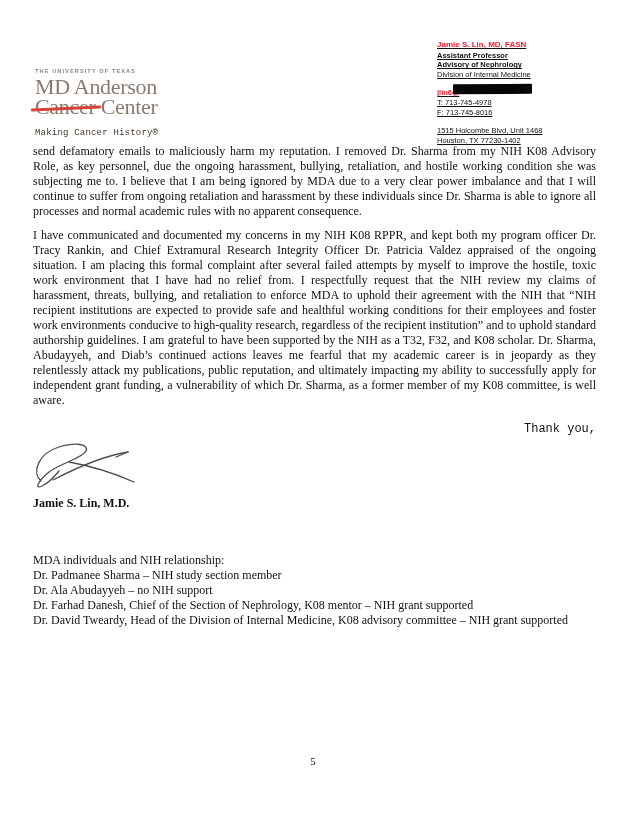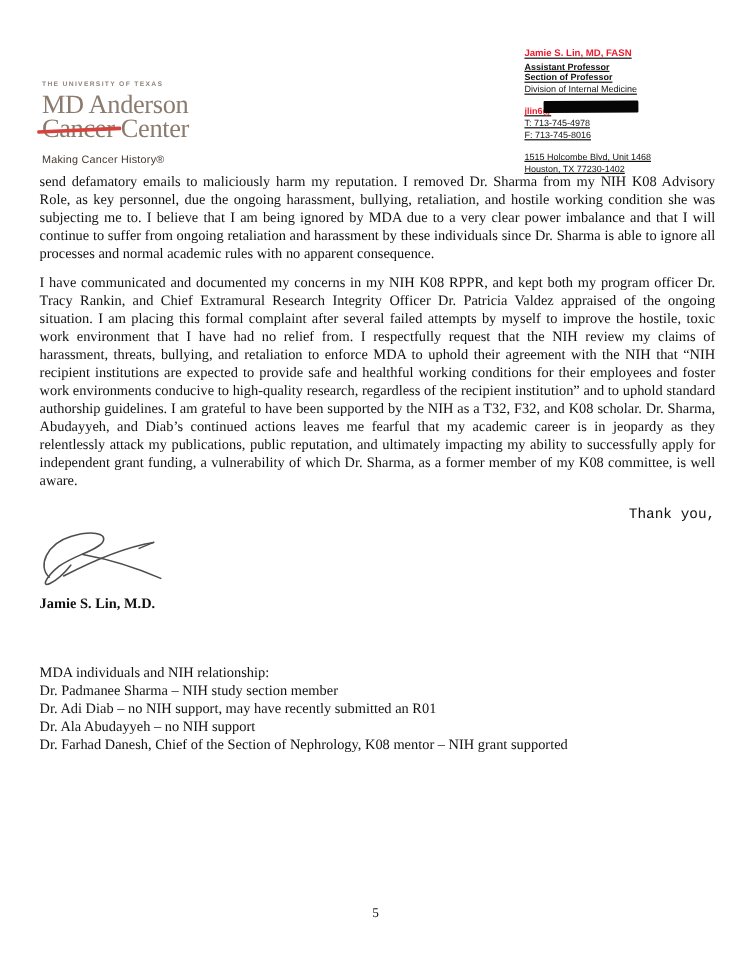--- a/index.html
+++ b/index.html
@@ -28,21 +28,21 @@
   .logo-n1 { margin-top: 3px; }
   .logo-n2 { position: relative; }
   .logo-strike {
     position: absolute; left: -4px; top: 9.5px;
     width: 70px; height: 2.6px;
     transform: rotate(-2.5deg);
     border-radius: 1px;
   }
   .logo-tagline {
     margin-top: 11px;
-    font-family: Liberation Sans, sans-serif;
+    font-family: Liberation Mono, monospace;
     font-size: 9px; color: #42382e; letter-spacing: 0.2px;
   }
 
   
   .contact {
     position: absolute; left: 437px; top: 40px; width: 175px;
     font-family: "Liberation Sans", sans-serif;
     font-size: 7.5px; line-height: 9.6px; color: #111; text-decoration: underline;
   }
   .c-name { font-size: 8px; font-weight: bold; margin-bottom: 1px; }
@@ -88,21 +88,21 @@
     <div class="logo-n2">
       <span>Cancer</span><span> Center</span>
       <div class="logo-strike" style="background: rgb(216, 66, 60);"></div>
     </div>
     <div class="logo-tagline">Making Cancer History®</div>
   </div>
 
   <div class="contact">
     <div class="c-name" style="color: rgb(237, 27, 46);">Jamie S. Lin, MD, FASN</div>
     <div class="c-bold">Assistant Professor</div>
-    <div class="c-bold">Section of Professor</div>
+    <div class="c-bold">Advisory of Nephrology</div>
     <div>Division of Internal Medicine</div>
     <div class="c-email" style="color: rgb(237, 27, 46);">jlin6@</div>
     <div>T: 713-745-4978</div>
     <div>F: 713-745-8016</div>
     <div class="c-addr1">1515 Holcombe Blvd, Unit 1468</div>
     <div>Houston, TX 77230-1402</div>
   </div>
   <div class="redaction-bar"></div>
 
   <div class="content">
@@ -116,19 +116,19 @@
         <path d="M 22,40 C 45,28 72,16 97,12"></path>
         <path d="M 97,12 L 85,17"></path>
         <path d="M 38,22 C 60,26 85,34 103,42"></path>
       </g>
     </svg>
 
     <p class="sig-name">Jamie S. Lin, M.D.</p>
 
     <p class="appendix-heading">MDA individuals and NIH relationship:</p>
     <div class="appendix-item">Dr. Padmanee Sharma – NIH study section member</div>
-    <div class="appendix-item">Dr. Adi Diab – no NIH support, may have recently submitted an R01</div>
     <div class="appendix-item">Dr. Ala Abudayyeh – no NIH support</div>
     <div class="appendix-item">Dr. Farhad Danesh, Chief of the Section of Nephrology, K08 mentor – NIH grant supported</div>
+    <div class="appendix-item">Dr. David Tweardy, Head of the Division of Internal Medicine, K08 advisory committee – NIH grant supported</div>
   </div>
 
   <div class="page-num">5</div>
 </div>
 
 </body></html>

